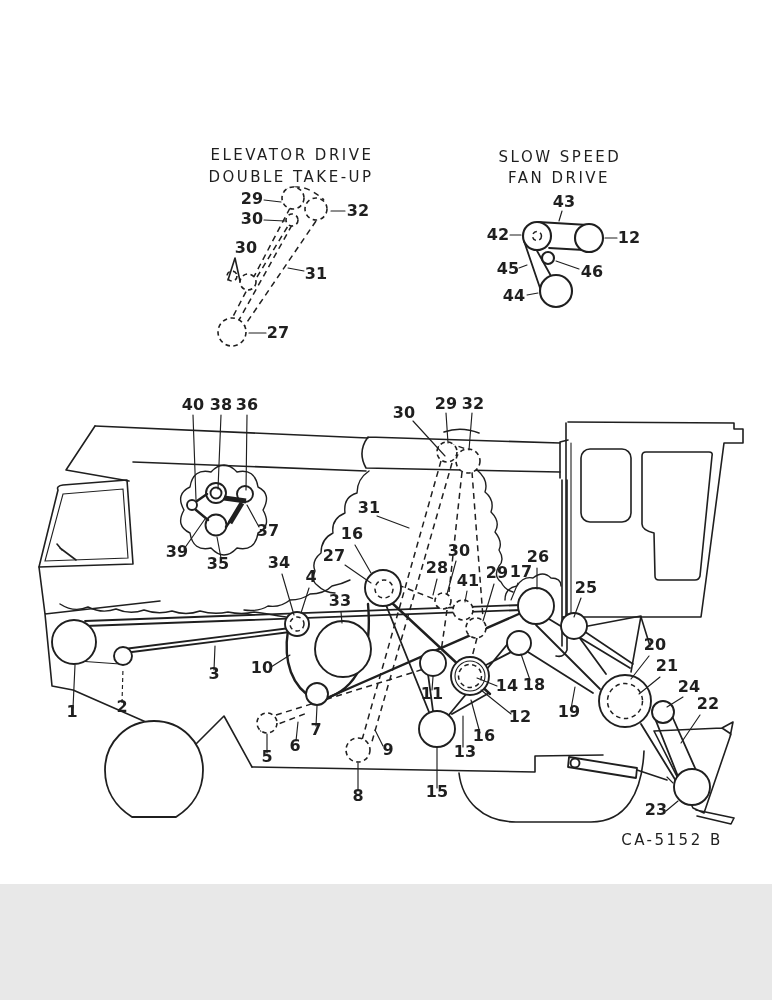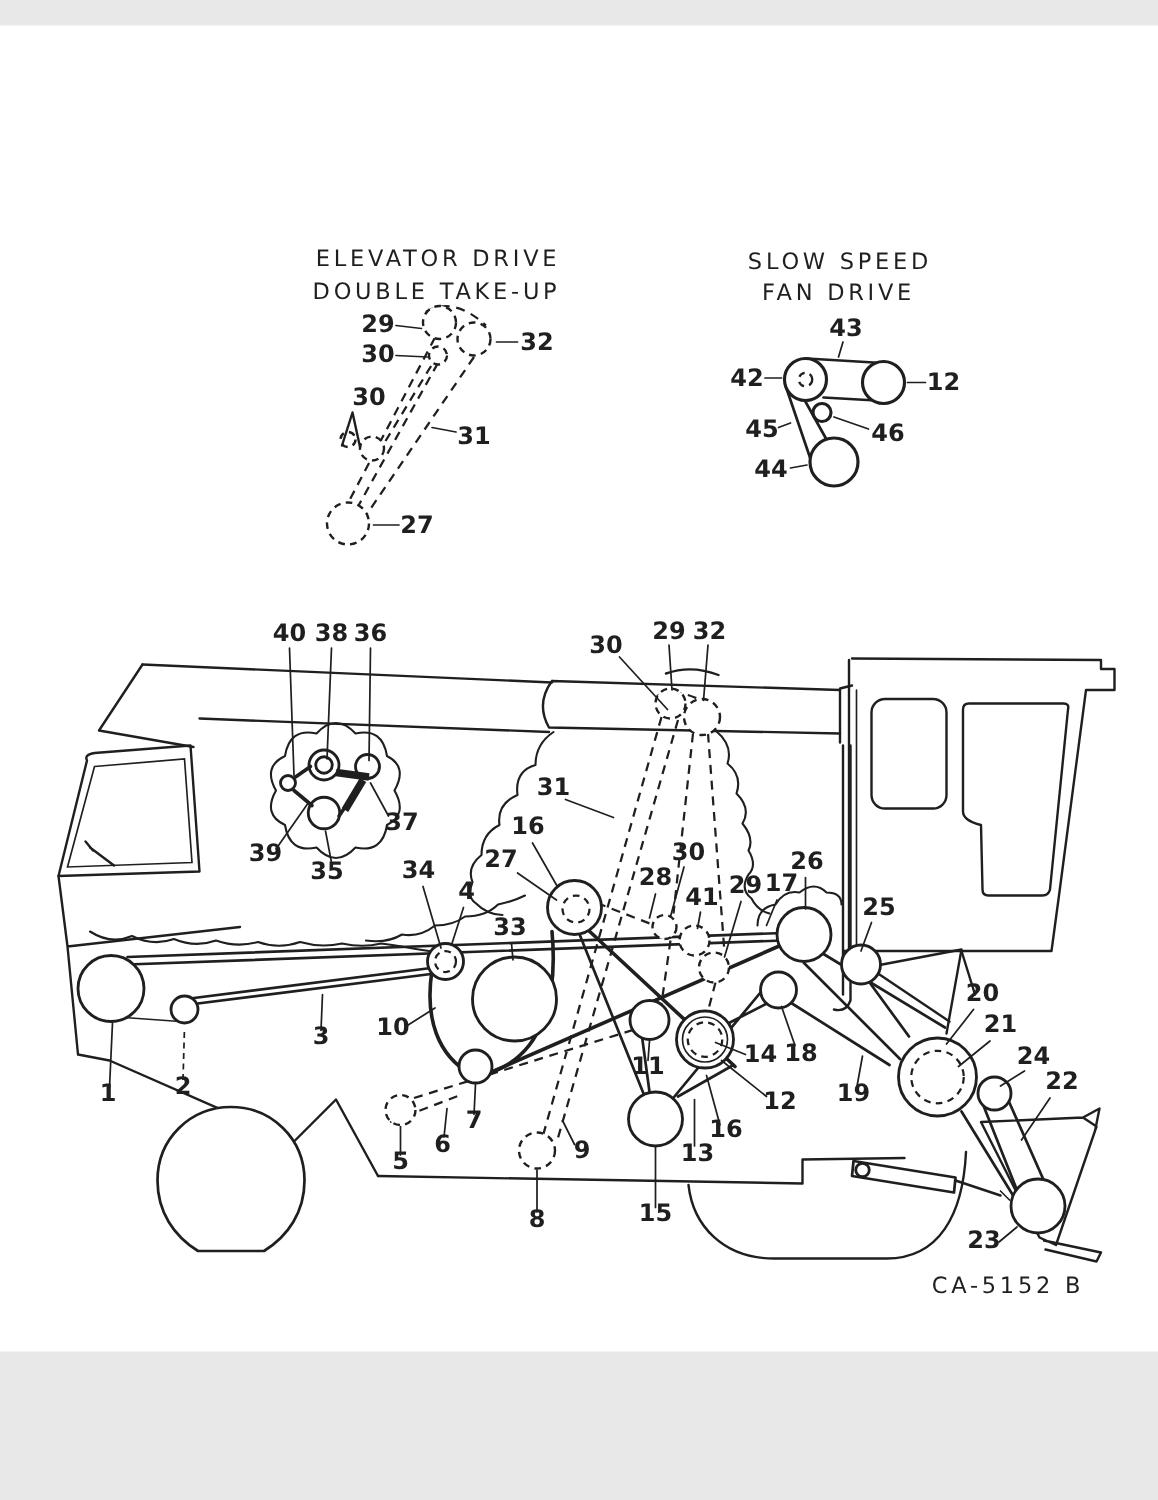--- a/index.html
+++ b/index.html
@@ -1,19 +1,19 @@
 <!DOCTYPE html>
 <html style="--ink: #1f1f1f; --paper: #ffffff;"><head>
 <meta charset="utf-8">
 <style>
   :root { --ink:#1f1f1f; --paper:#ffffff; }
   html,body { margin:0; padding:0; background:#e8e8e8; }
   .page {
     width:772px; height:884px; background:var(--paper);
-    position:relative; margin:17px auto; overflow:hidden;
+    position:relative; margin:0 auto; overflow:hidden;
     font-family:"DejaVu Sans","Liberation Sans",sans-serif;
   }
   svg { display:block; }
   
   .ln   { stroke:var(--ink); fill:none; stroke-width:1.6; stroke-linecap:round; stroke-linejoin:round; }
   .thin { stroke:var(--ink); fill:none; stroke-width:1.1; stroke-linecap:round; }
   .belt { stroke:var(--ink); fill:none; stroke-width:2.4; stroke-linecap:round; }
   .belt2{ stroke:var(--ink); fill:none; stroke-width:1.8; stroke-linecap:round; }
   .bar  { stroke:var(--ink); fill:none; stroke-width:5;   stroke-linecap:butt; }
   .dash { stroke:var(--ink); fill:none; stroke-width:1.5; stroke-dasharray:6 4.5; stroke-linecap:butt; }

